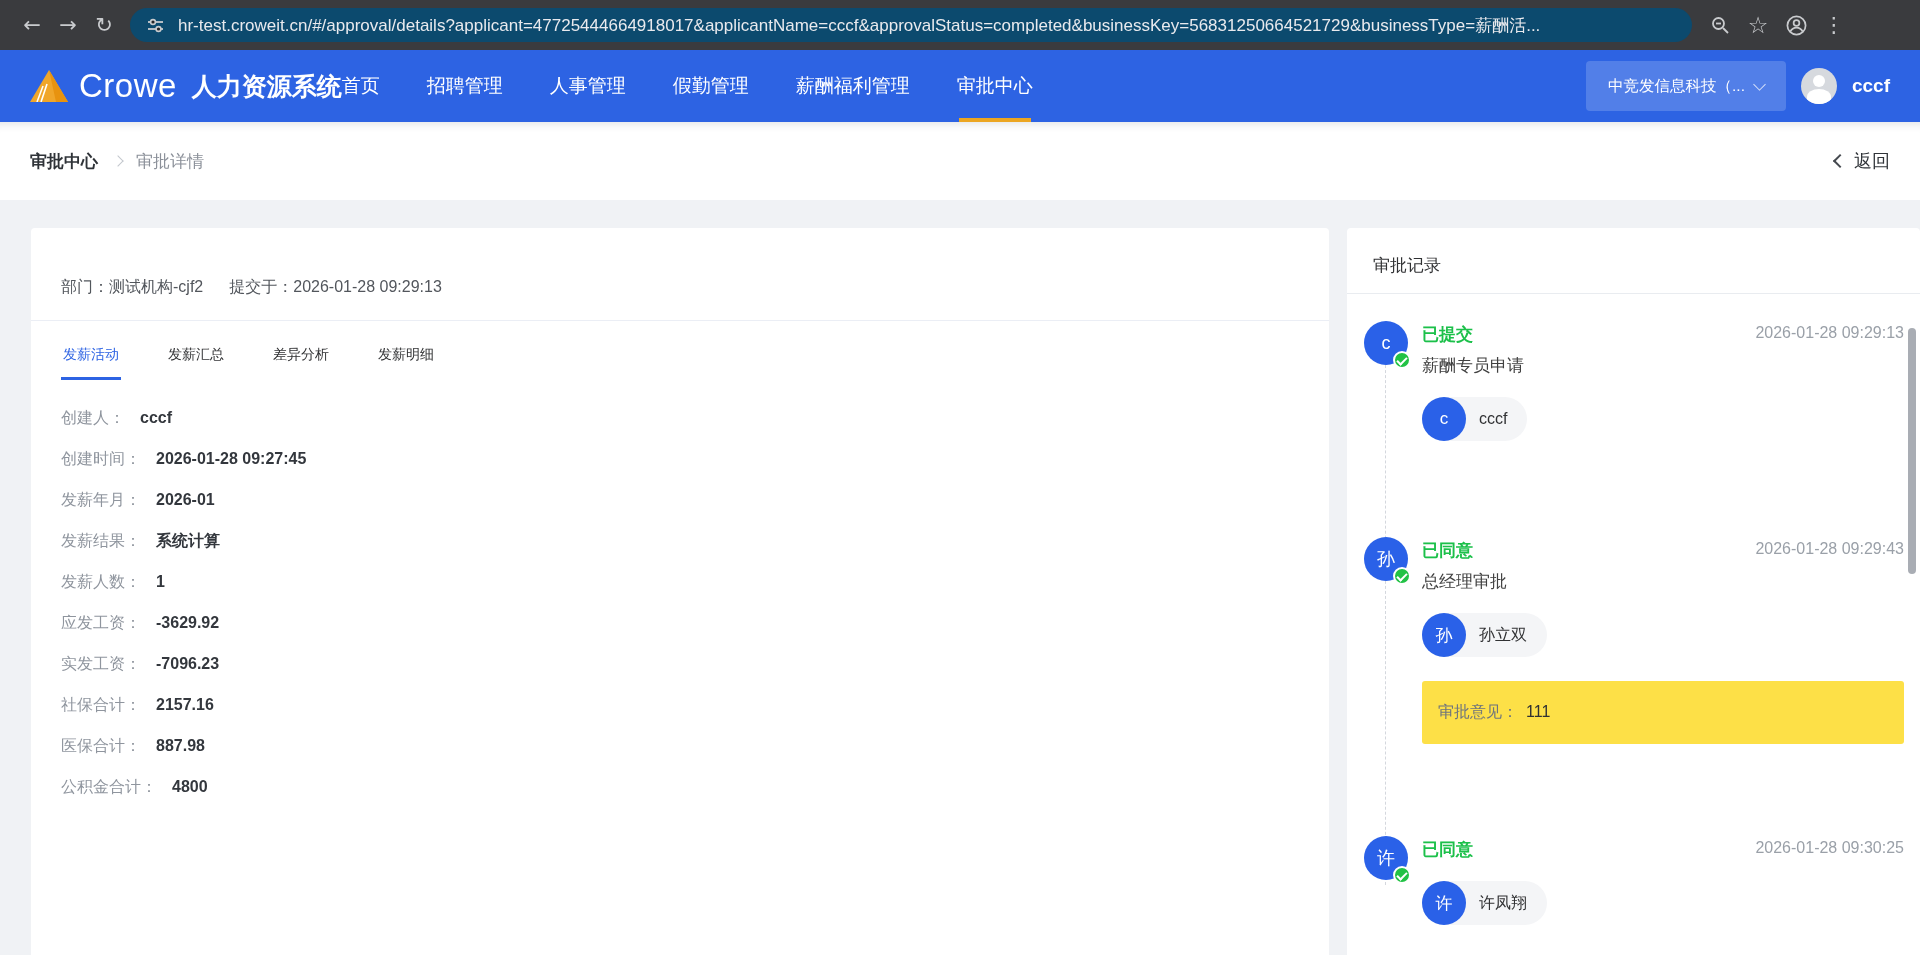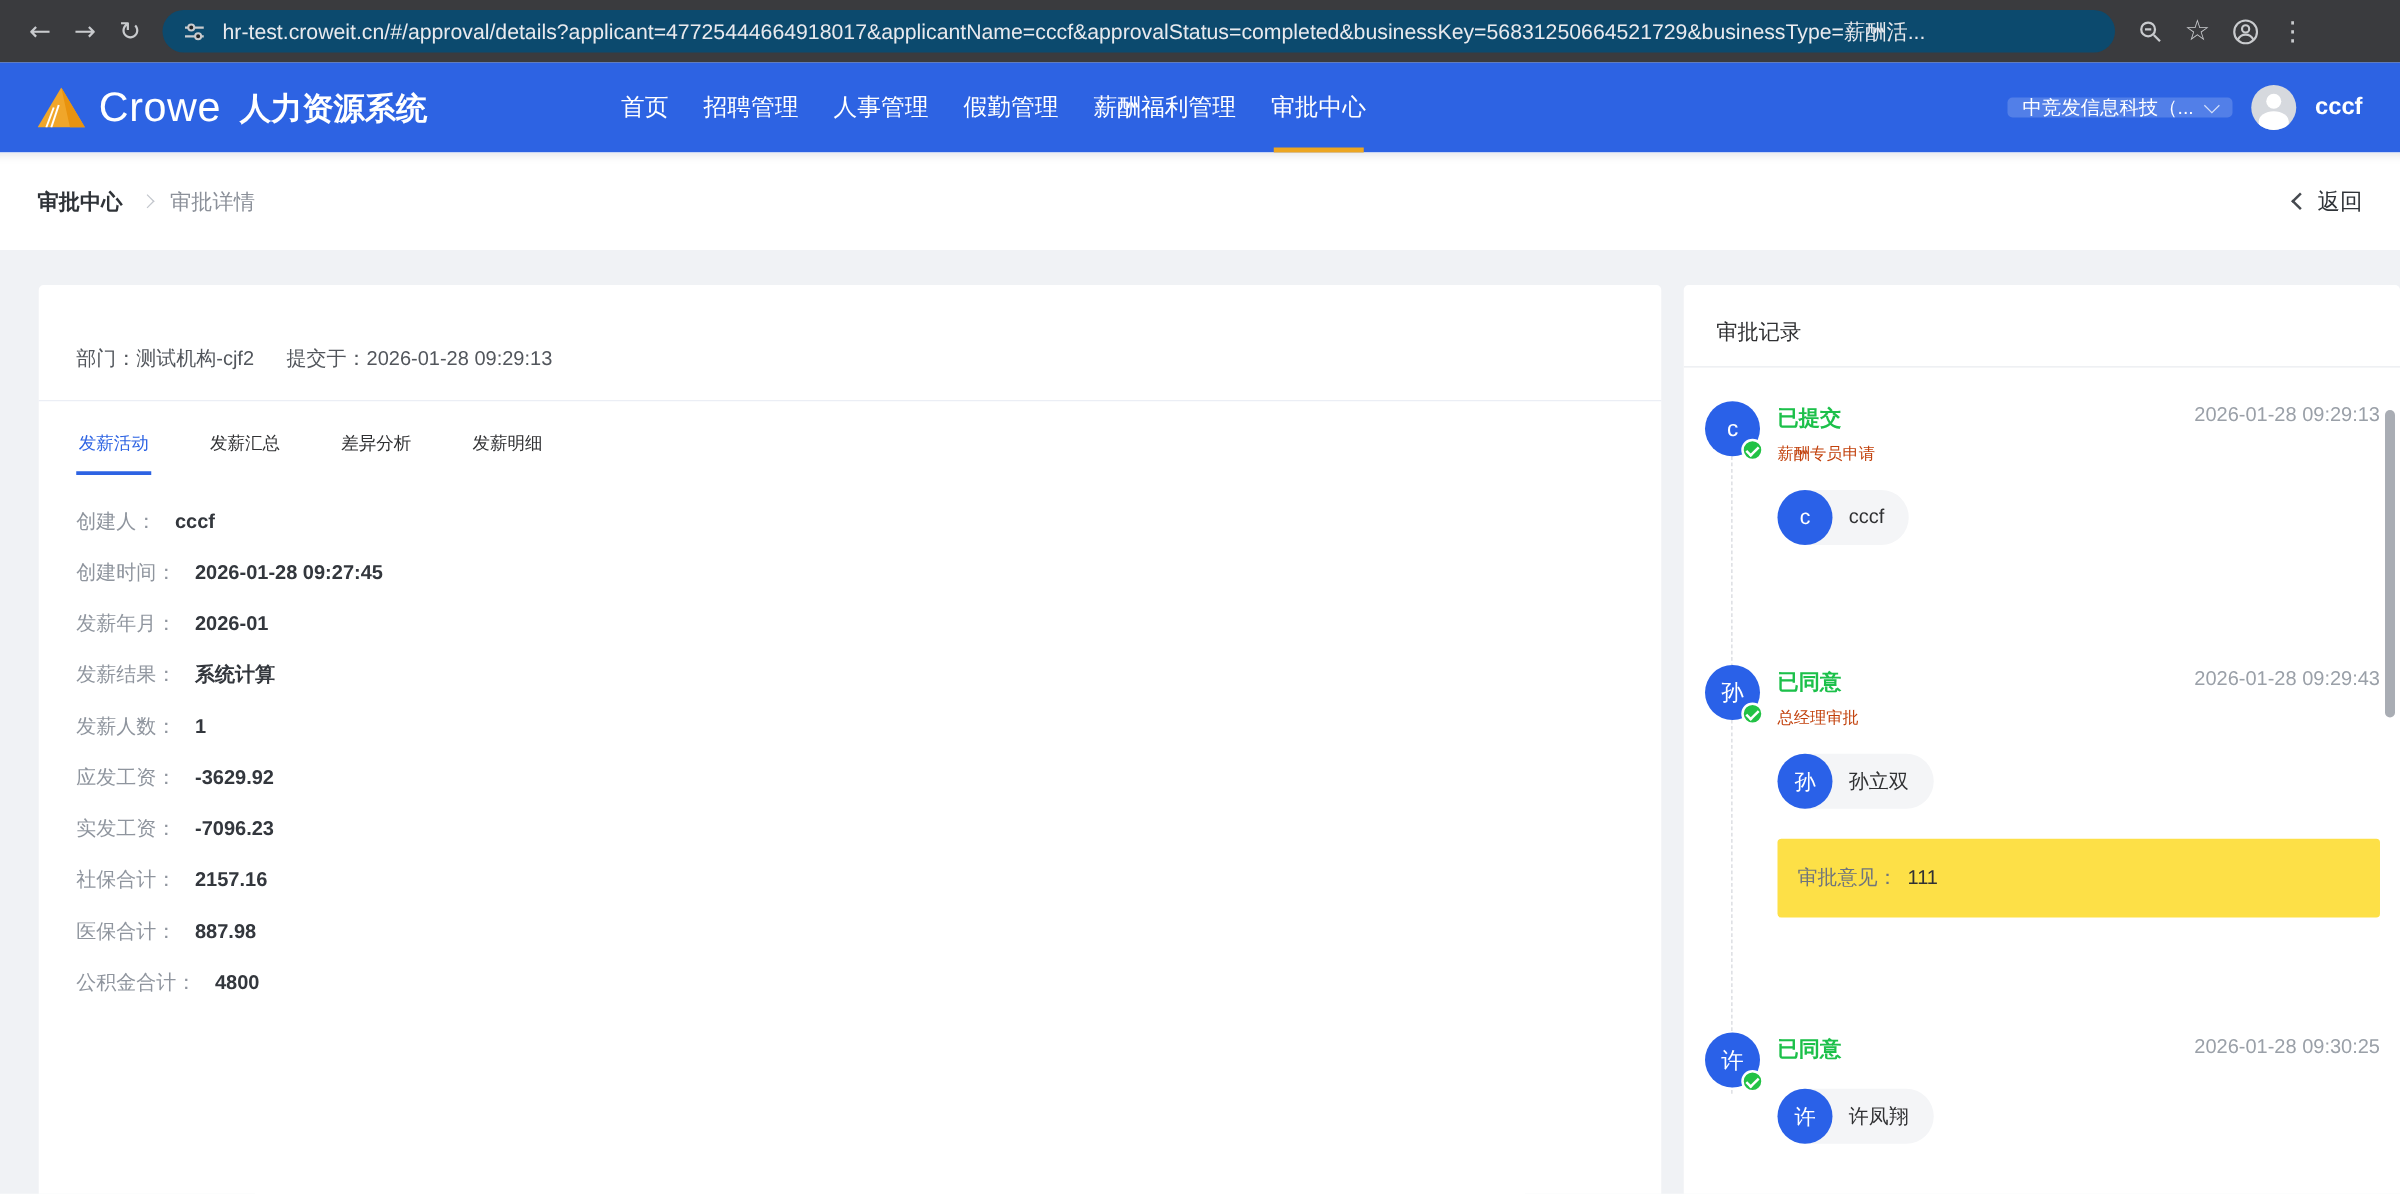--- a/index.html
+++ b/index.html
@@ -21,26 +21,26 @@
   .site-info { display:flex; align-items:center; margin-right:13px; flex:0 0 auto; }
   .url-text { color:#e9eaee; font-size:17px; white-space:nowrap; overflow:hidden; }
   .b-right { display:flex; align-items:center; margin-left:12px; gap:6px; }
   .b-right .b-btn { width:32px; }
 
   
   .app-header { height:72px; background:#2d63e3; display:flex; padding:0 30px; color:#fff; }
   .logo-wrap { display:flex; align-items:center; flex:0 0 auto; }
   .brand { font-size:33px; font-weight:400; margin-left:11px; letter-spacing:.5px; }
   .app-name { font-size:25px; font-weight:700; margin-left:15px; }
-  .main-nav { display:flex; margin-left:155px; height:100%; align-items:stretch; gap:28px; }
+  .main-nav { display:flex; height:100%; align-items:stretch; gap:47px; }
   .nav-item { font-size:19px; display:flex; align-items:center; position:relative; cursor:pointer; white-space:nowrap; }
   .nav-item.active::after { content:""; position:absolute; left:2px; right:2px; bottom:0; height:4px; background:#eca622; }
   .header-right { margin-left:auto; display:flex; align-items:center; gap:15px; }
-  .company-select { background:rgba(255,255,255,.18); border-radius:4px; height:16px;
-                    display:flex; align-items:center; padding:0 12px; cursor:pointer; }
+  .company-select { background:rgba(255,255,255,.18); border-radius:4px; height:50px;
+                    display:flex; align-items:center; padding:0 22px; cursor:pointer; }
   .company-name { font-size:15.5px; max-width:158px; overflow:hidden; white-space:nowrap; }
   .chev { width:9px; height:9px; border-right:1.6px solid rgba(255,255,255,.75);
           border-bottom:1.6px solid rgba(255,255,255,.75); display:inline-block; }
   .chev.down { transform:rotate(45deg); margin:-4px 0 0 10px; }
   .user-avatar { width:36px; height:36px; border-radius:50%; background:#d6d9de; position:relative; overflow:hidden; }
   .user-avatar::before { content:""; position:absolute; left:12px; top:7px; width:12px; height:12px; border-radius:50%; background:#fff; }
   .user-avatar::after  { content:""; position:absolute; left:6px; top:21px; width:24px; height:16px; border-radius:50% 50% 0 0; background:#fff; }
   .username { font-size:19px; font-weight:700; }
 
   
@@ -85,21 +85,21 @@
   .t-item.gap1 { margin-bottom:96px; }
   .t-item.gap2 { margin-bottom:92px; }
   .t-avatar { position:absolute; left:0; top:0; width:44px; height:44px; border-radius:50%; background:#2a61e8;
               color:#fff; font-size:18px; display:flex; align-items:center; justify-content:center; }
   .t-badge { position:absolute; right:-3px; bottom:-4px; width:18px; height:18px; border-radius:50%;
              background:#22c245; border:2px solid #fff; }
   .t-badge::after { content:""; position:absolute; left:4px; top:1.5px; width:4px; height:8px;
                     border-right:2px solid #fff; border-bottom:2px solid #fff; transform:rotate(45deg); }
   .t-status { font-size:17px; font-weight:700; color:#1cc04a; padding-top:2px; }
   .t-time { position:absolute; right:0; top:3px; font-size:16px; color:#9aa0a8; }
-  .t-step { margin-top:8px; font-size:13px; color:#c2410c; }
+  .t-step { margin-top:8px; font-size:17px; color:#404040; }
   .t-person { margin-top:20px; display:inline-flex; align-items:center; background:#f4f5f7;
               border-radius:22px; height:44px; padding-right:20px; }
   .t-person-avatar { width:44px; height:44px; border-radius:50%; background:#2a61e8; color:#fff;
                      font-size:17px; display:flex; align-items:center; justify-content:center; }
   .t-person-name { margin-left:13px; font-size:16px; color:#303133; }
   .t-comment { margin-top:24px; background:#fde047; border-radius:3px; padding:21px 16px; font-size:16px; }
   .t-comment-label { color:#6e747d; }
   .t-comment-value { color:#303133; margin-left:8px; }
   .scroll-thumb { position:absolute; right:4px; top:100px; width:8px; height:246px; border-radius:4px; background:#a9adb4; }
 

